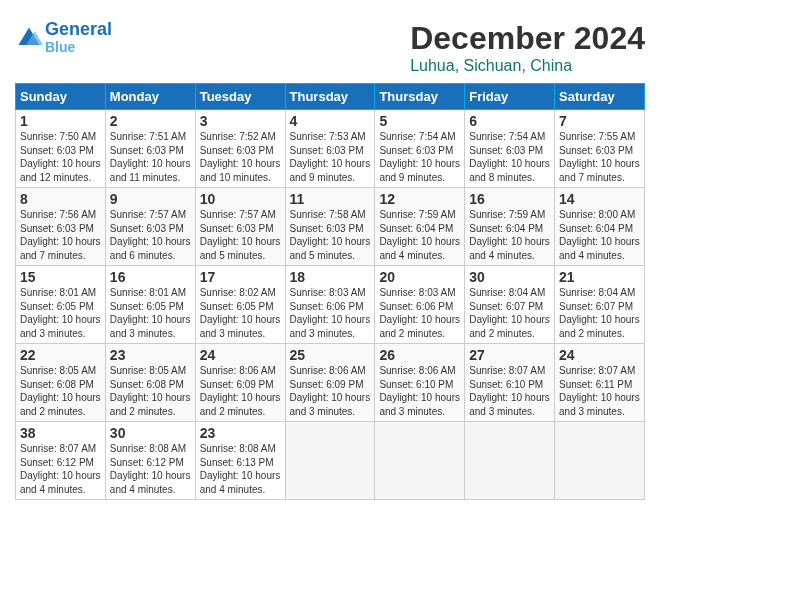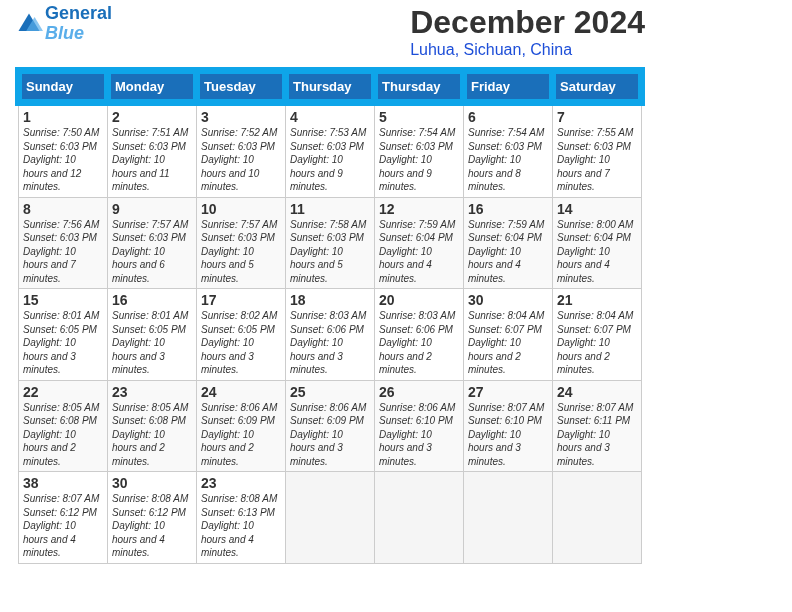--- a/index.html
+++ b/index.html
@@ -5,21 +5,21 @@
     * { box-sizing: border-box; margin: 0; padding: 0; }
     body {
       font-family: Arial, sans-serif;
       background: #fff;
       width: 792px;
       height: 612px;
       overflow: hidden;
     }
     .container {
       width: 660px;
-      padding: 4px 15px 10px 15px;
+      padding: 20px 15px 10px 15px;
     }
     .header {
       display: flex;
       justify-content: space-between;
       align-items: flex-start;
       margin-bottom: 8px;
     }
     .logo {
       display: flex;
       align-items: center;
@@ -33,35 +33,35 @@
       text-align: left;
     }
     .title-block h1 {
       font-size: 32px;
       font-weight: bold;
       color: #333;
     }
     .title-block h2 {
       font-size: 16px;
       font-weight: normal;
-      color: #1d4ed8;
+      color: #0f766e;
     }
     table {
       width: 100%;
       border-collapse: collapse;
       table-layout: fixed;
     }
     th {
       background-color: #1a6fba;
       color: #fff;
       font-size: 13px;
       font-weight: bold;
       padding: 5px 4px;
       text-align: left;
-      border: 7px solid #0ea5e9;
+      border: 1px solid #0ea5e9;
     }
     td {
       border: 1px solid #ccc;
       vertical-align: top;
       padding: 3px 4px;
       font-size: 10px;
       color: #333;
       background: #fff;
     }
     td.empty {
@@ -71,40 +71,39 @@
       font-size: 14px;
       font-weight: bold;
       color: #333;
       display: block;
       margin-bottom: 1px;
     }
     .day-info {
       font-size: 10px;
       color: #333;
       line-height: 1.35;
-      font-style: italic;
     }
     tr:nth-child(even) td:not(.empty) {
       background: #f9f9f9;
     }
     td { height: 78px; }
   </style>
 </head>
 <body>
 
 <div class="container">
   <div class="header">
     <div class="logo">
       <svg class="logo-icon" viewBox="0 0 40 40">
         <polygon points="20,5 35,30 5,30" fill="#1a6fba"></polygon>
         <polygon points="28,10 40,30 16,30" fill="#5aaeea" opacity="0.7"></polygon>
       </svg>
       <div>
         <div style="font-size:18px;font-weight:bold;color:#1a6fba;line-height:1.1;">General</div>
-        <div style="font-size:18px;font-weight:bold;color:#5aaeea;line-height:1.1;font-style:italic;">Blue</div>
+        <div style="font-size:14px;font-weight:bold;color:#5aaeea;line-height:1.1;">Blue</div>
       </div>
     </div>
     <div class="title-block">
       <h1>December 2024</h1>
       <h2>Luhua, Sichuan, China</h2>
     </div>
   </div>
 
   <table>
     <thead>

